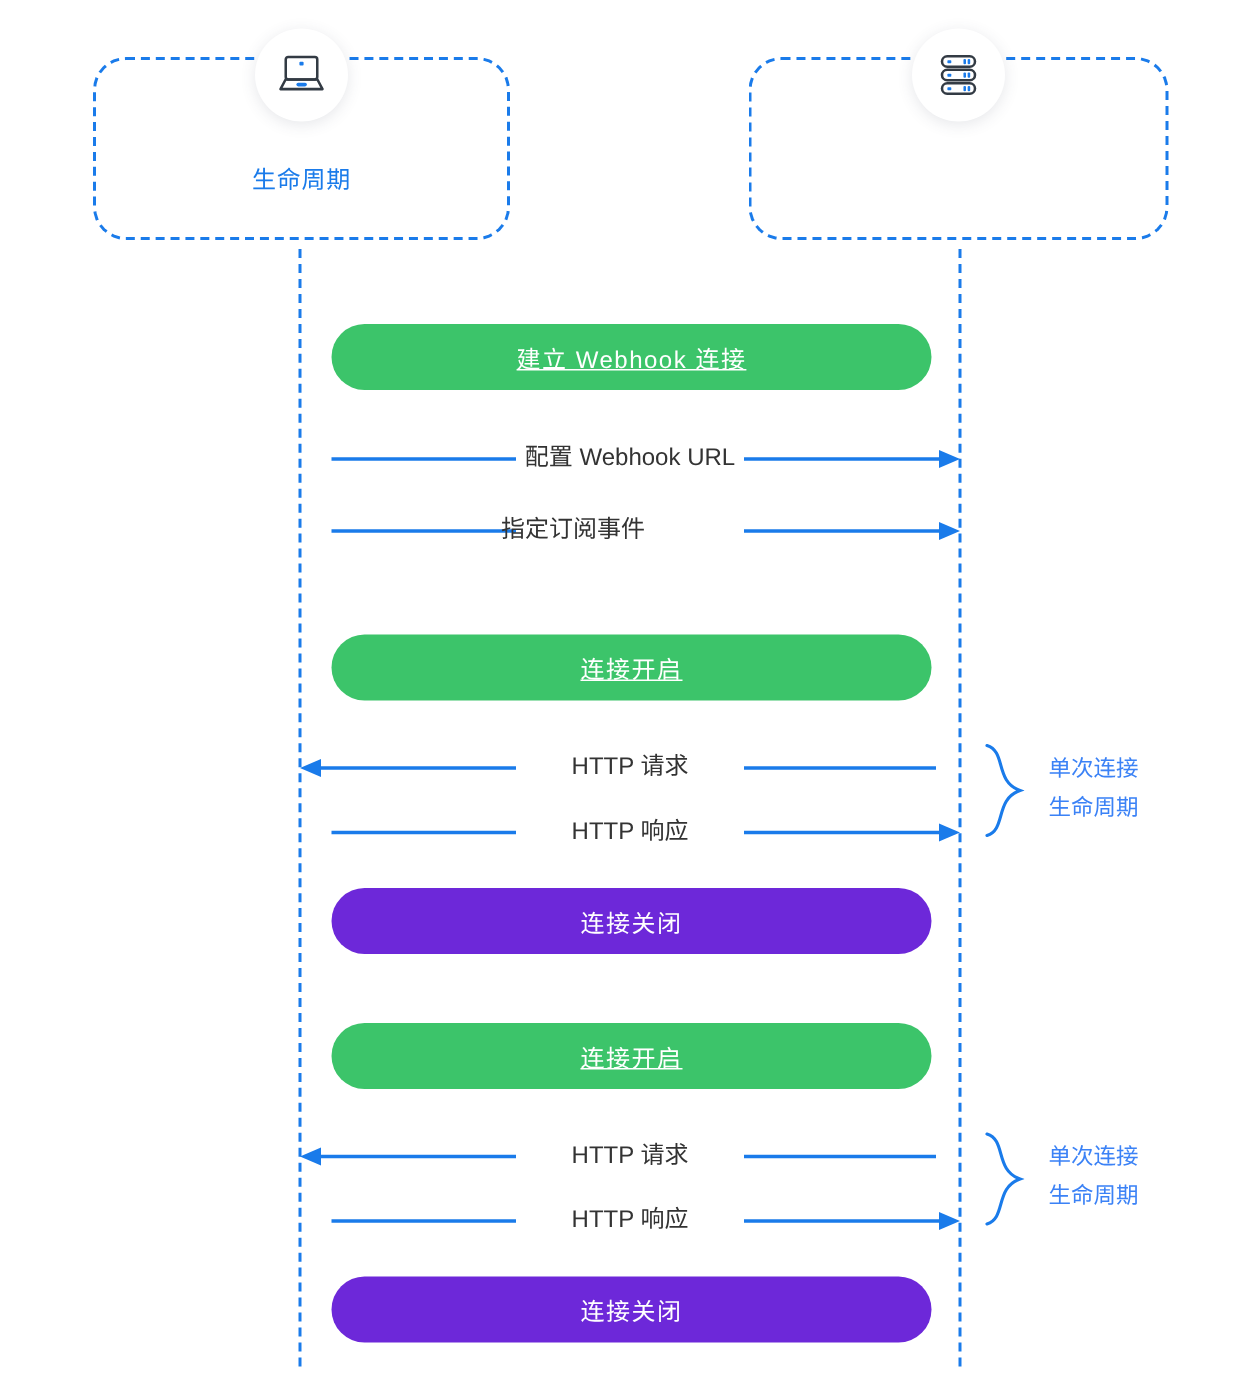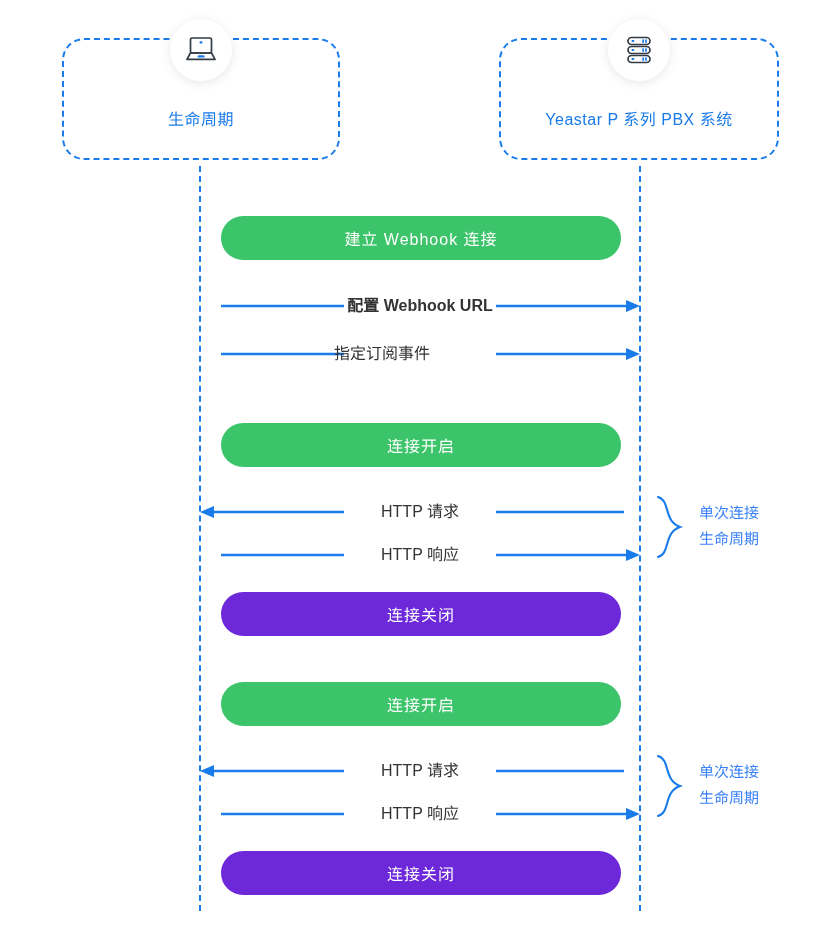--- a/index.html
+++ b/index.html
@@ -69,21 +69,21 @@
     border-radius: 22px;
     display: flex;
     align-items: center;
     justify-content: center;
     color: #ffffff;
     font-size: 16px;
     letter-spacing: 1px;
     white-space: nowrap;
     z-index: 3;
   }
-  .bar.green { background: #3cc46a; }
+  .bar.green { background: #3cc46a; text-decoration: underline; }
   .bar.red   { background: #6d28d9; }
 
   
   .message {
     position: absolute;
     height: 30px;
     z-index: 2;
   }
   .msg-label {
     position: absolute;
@@ -148,27 +148,26 @@
       <rect x="8.6" y="24.1" width="2.6" height="2" rx="0.5" fill="#1a7bea"></rect>
       <rect x="19.3" y="5.3" width="1.7" height="3.6" rx="0.7" fill="#1a7bea"></rect>
       <rect x="22.1" y="5.3" width="1.7" height="3.6" rx="0.7" fill="#1a7bea"></rect>
       <rect x="19.3" y="14.3" width="1.7" height="3.6" rx="0.7" fill="#1a7bea"></rect>
       <rect x="22.1" y="14.3" width="1.7" height="3.6" rx="0.7" fill="#1a7bea"></rect>
       <rect x="19.3" y="23.3" width="1.7" height="3.6" rx="0.7" fill="#1a7bea"></rect>
       <rect x="22.1" y="23.3" width="1.7" height="3.6" rx="0.7" fill="#1a7bea"></rect>
     </svg>
   </div>
 
-  <div class="actor-label" style="left:499px; width:280px; top:106px;">Yeastar P 系列  PBX 系统</div>
 
   <div class="lifeline" style="left:639px; top:166px; height:745px;"></div>
 
   <div class="bar green" style="left:221px; top:216px; width:400px;">建立  Webhook  连接</div>
 
-  <div class="message" style="left:199px; top:291px; width:442px;font-weight:bold;">
+  <div class="message" style="left:199px; top:291px; width:442px;">
     <svg class="msg-svg" width="442" height="30" viewBox="0 0 442 30" aria-hidden="true">
       <line x1="22" y1="15" x2="145" y2="15" stroke="#1a7bea" stroke-width="2.4"></line>
       <line x1="297" y1="15" x2="430" y2="15" stroke="#1a7bea" stroke-width="2.4"></line>
       <path d="M441 15 L427 9 L427 21 Z" fill="#1a7bea"></path>
     </svg>
     <div class="msg-label">配置 Webhook URL</div>
   </div>
 
   <div class="message" style="left:199px; top:339px; width:366px;">
     <svg class="msg-svg" width="442" height="30" viewBox="0 0 442 30" aria-hidden="true">

